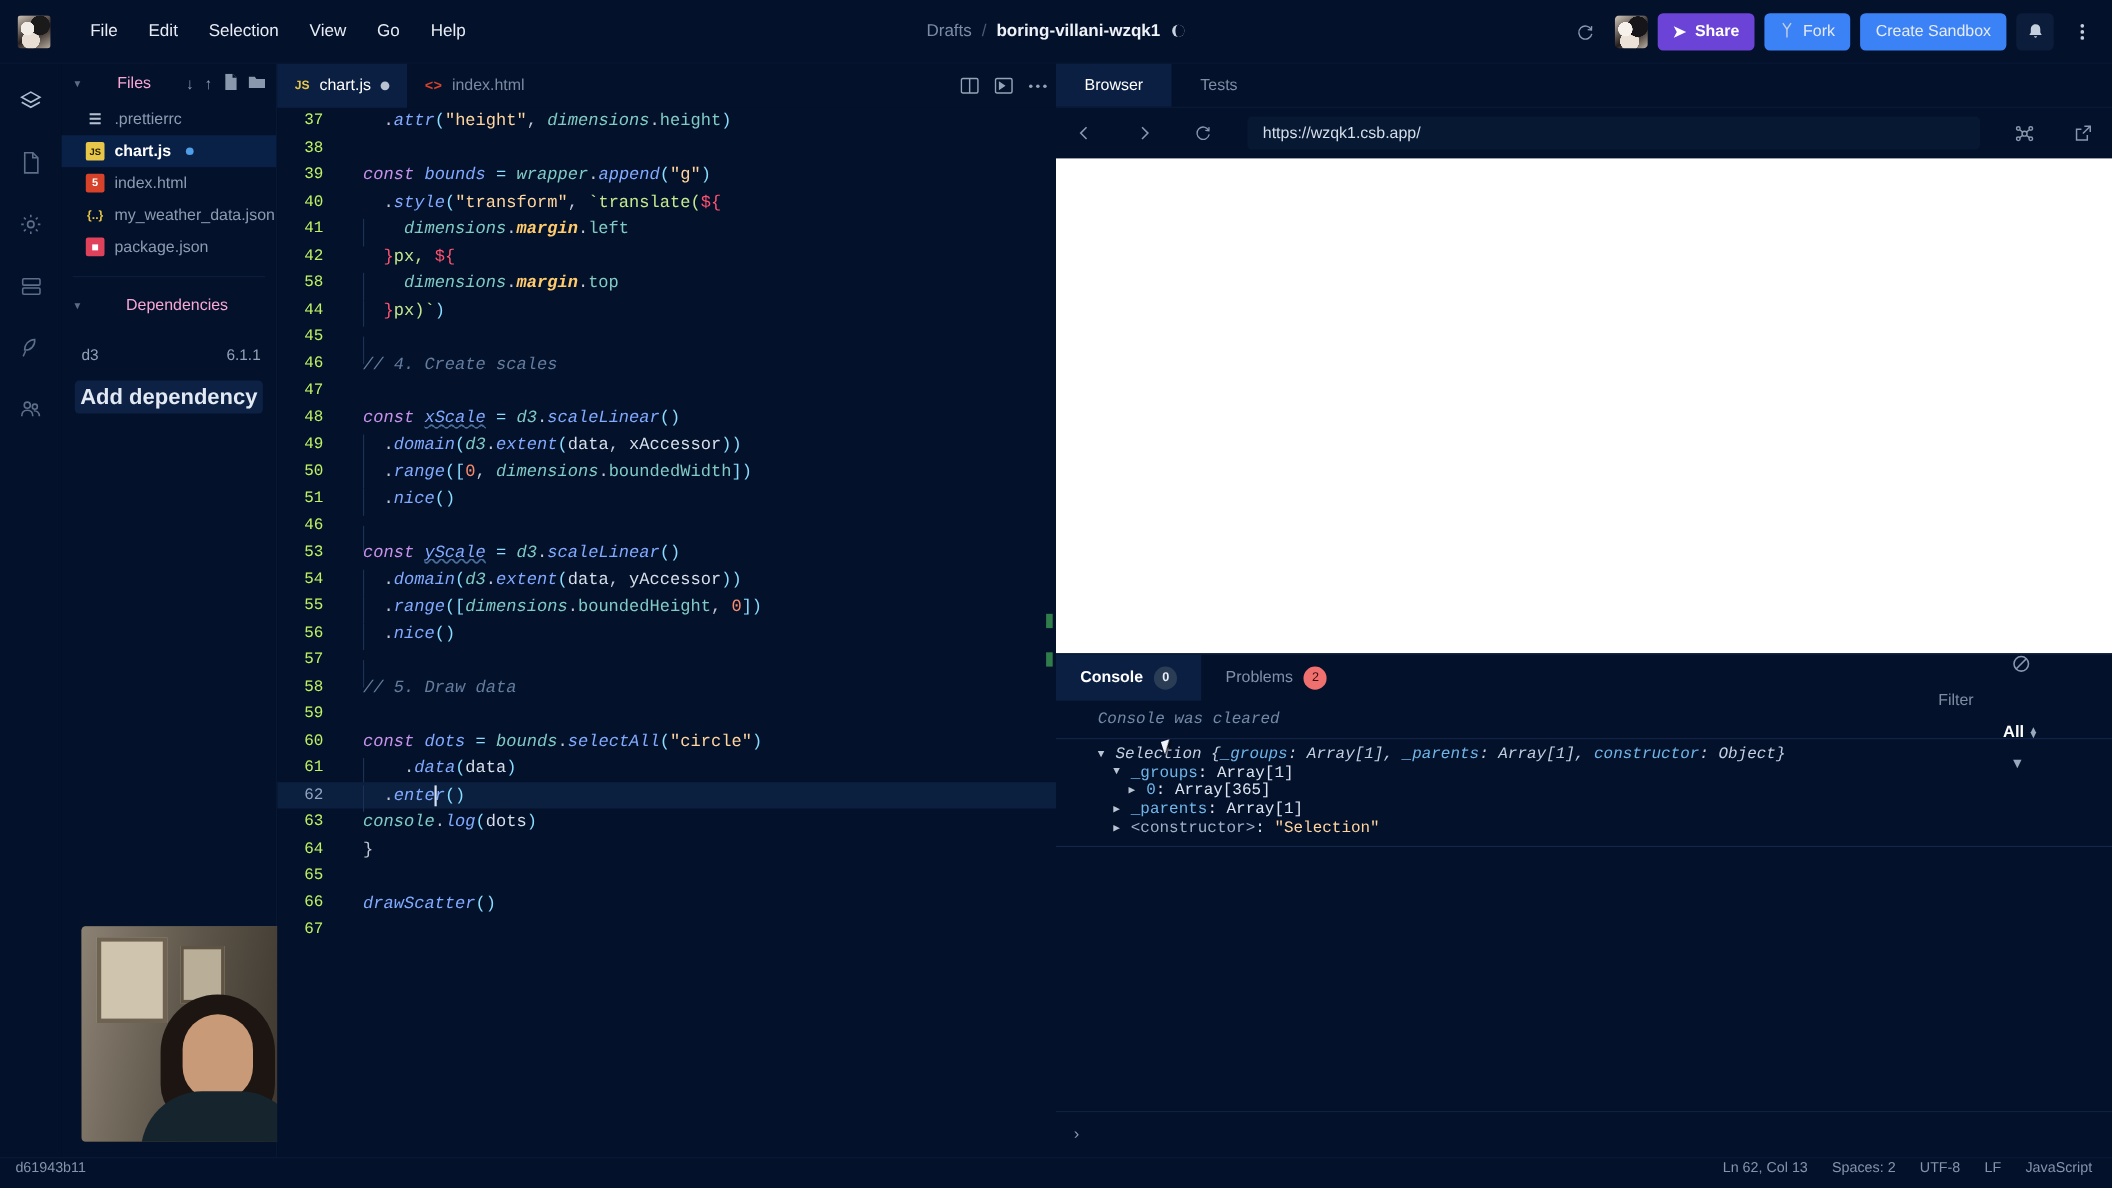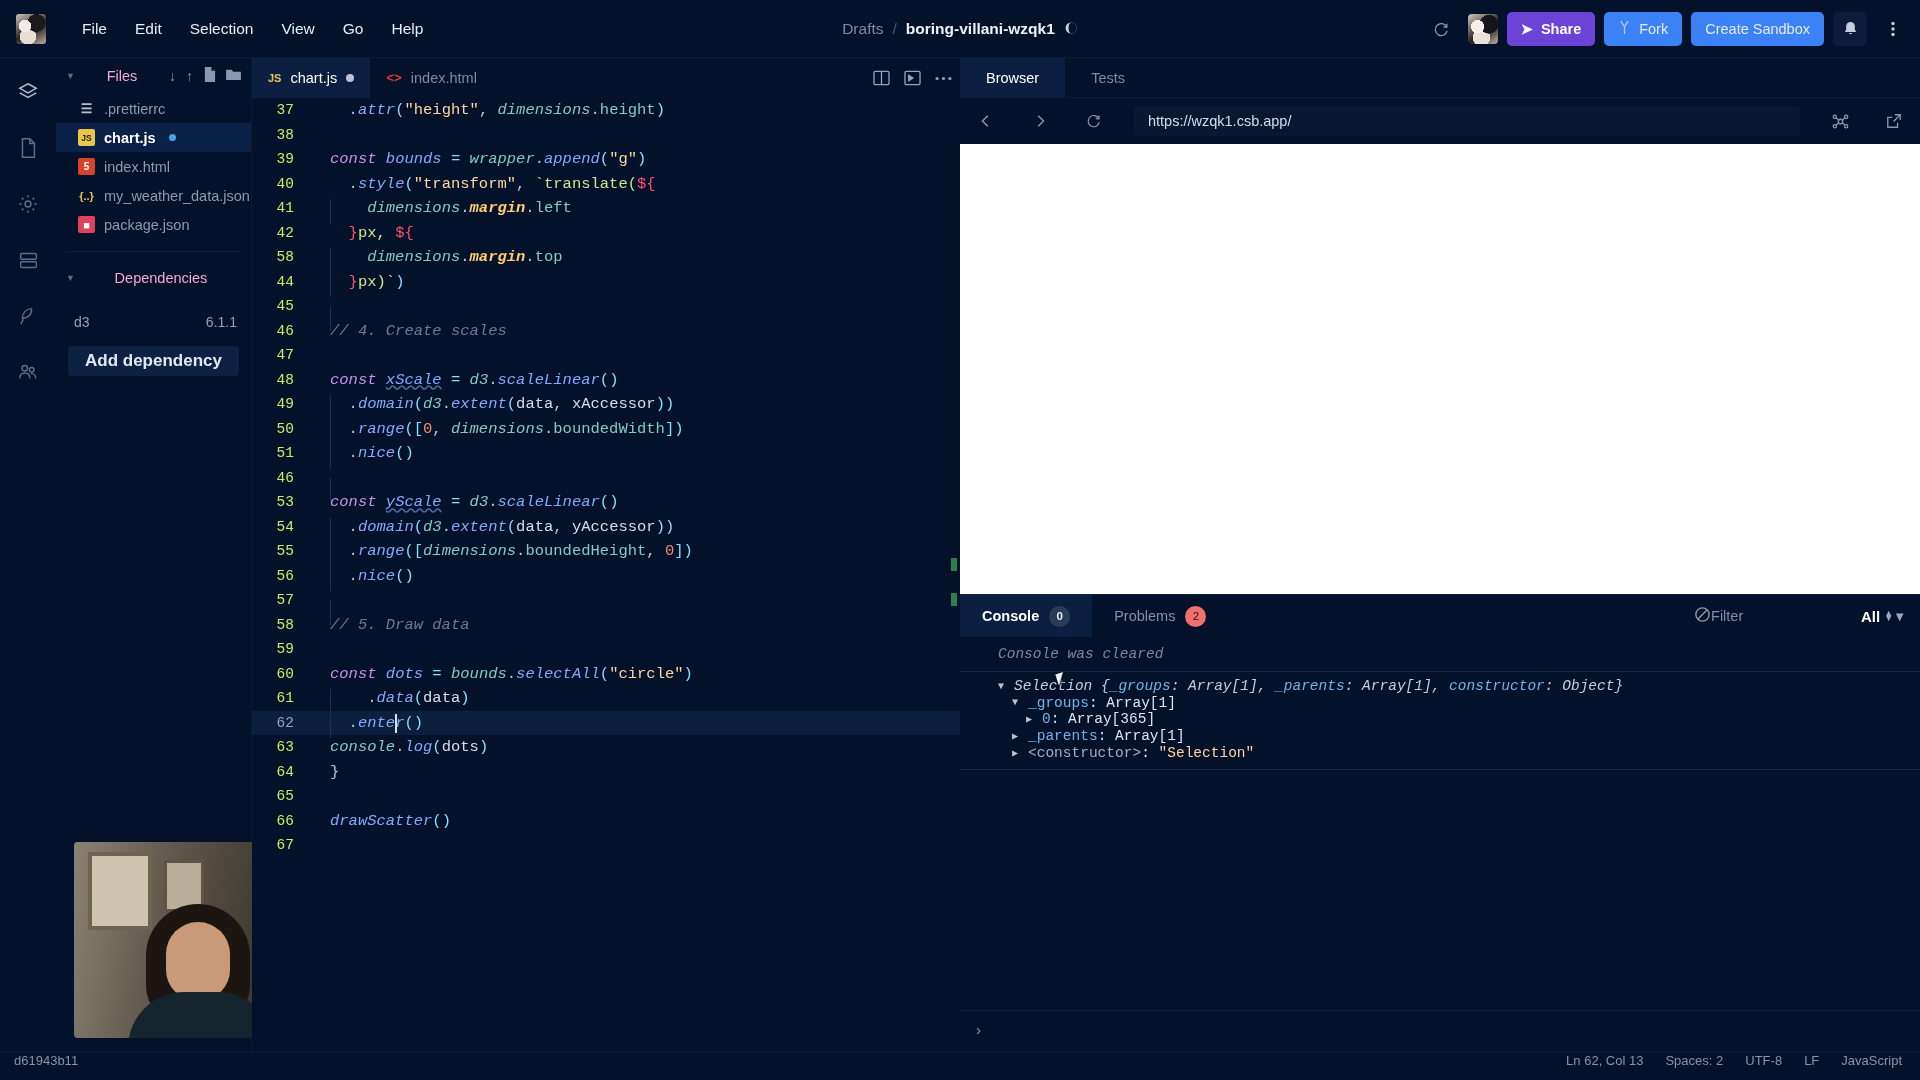--- a/index.html
+++ b/index.html
@@ -119,21 +119,21 @@
   .dirty-dot { width: 7px; height: 7px; border-radius: 50%; background: #4f9fe8; margin-left: 4px; }
 
   #dep-divider { height: 1px; background: #0b1e3e; margin: 12px 10px 0 10px; }
   .dep-row {
     display: flex; align-items: center; justify-content: space-between;
     padding: 0 14px 0 18px; height: 28px; font-size: 14px; color: #93a1b7;
   }
   #add-dependency-button {
     margin: 10px 12px 0 12px; height: 30px; background: #0c2144; border-radius: 4px;
     display: flex; align-items: center; justify-content: center;
-    color: #e3e9f2; font-size: 17px; font-weight: bold; cursor: pointer;
+    color: #e3e9f2; font-size: 20px; font-weight: bold; cursor: pointer;
   }
 
   
   #webcam {
     position: absolute; left: 74px; bottom: 42px; width: 280px; height: 196px;
     border-radius: 4px; overflow: hidden;
     background: linear-gradient(170deg,#6c6257 0%, #4a4138 40%, #272019 100%);
   }
   .cam-wall { position: absolute; inset: 0; background:
       linear-gradient(100deg, #8b8274 0%, #5d5549 35%, #3a342c 70%, #1d1915 100%); }
@@ -279,21 +279,21 @@
   .ctab.active { background: #0a1f42; color: #ffffff; font-weight: bold; }
   .cbadge {
     min-width: 21px; height: 21px; border-radius: 11px; padding: 0 6px;
     display: flex; align-items: center; justify-content: center;
     font-size: 11.5px; color: #e9eef6;
   }
   .cbadge.gray { background: #2b3c55; }
   .cbadge.red  { background: #f07070; color: #3a0d0d; }
   #console-tools {
     position: absolute; right: 8px; top: 0; height: 42px;
-    display: flex; align-items: center; 
+    display: flex; align-items: center; gap: 12px; flex-direction: column;
   }
   #clear-console-icon { color: #8998ae; font-size: 16px; cursor: pointer; }
   #console-filter {
     color: #7e8da3; font-size: 14.5px; width: 150px;
   }
   #console-level {
     display: flex; align-items: center; gap: 4px;
     color: #ffffff; font-size: 15px; font-weight: bold; cursor: pointer;
   }
   .mini-caret { display: flex; flex-direction: column; line-height: 5px; font-size: 9px; color: #9aa8bd; }

